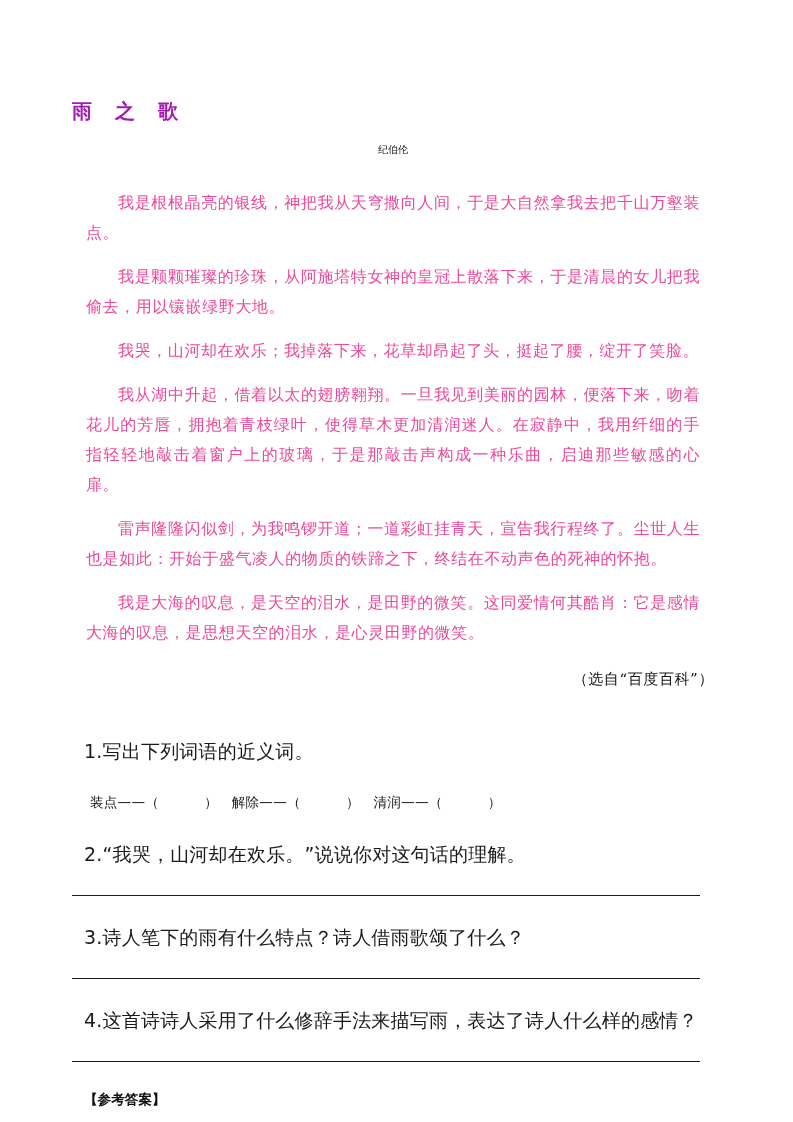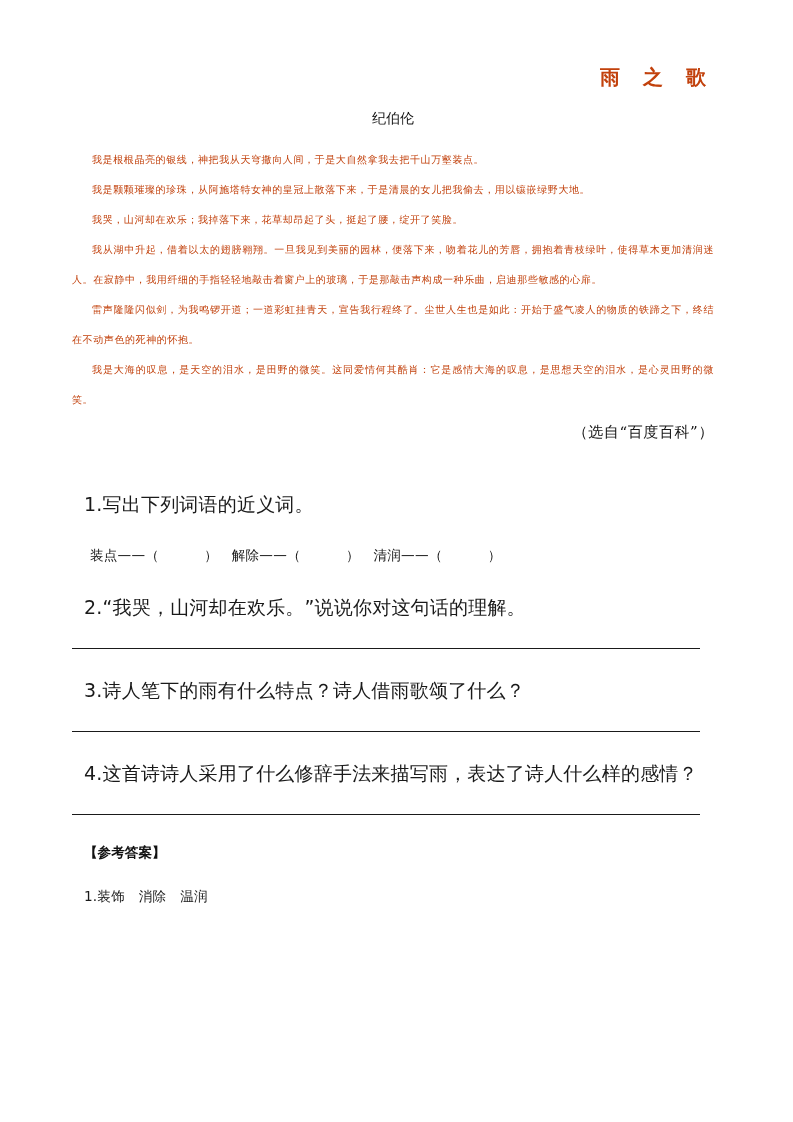--- a/index.html
+++ b/index.html
@@ -26,58 +26,58 @@
 
   .content {
     position: absolute;
     left: 72px;
     top: 0;
     width: 642px;
   }
 
   
   .doc-title {
-    text-align: right;
+    text-align: left;
     font-family: "DejaVu Sans", "Liberation Sans", sans-serif;
     font-size: 20px;
     font-weight: 600;
     letter-spacing: 8px;
-    color: #c2410c;
+    color: #a21caf;
     margin: 0;
-    padding-top: 65px;
+    padding-top: 99px;
     line-height: 1.2;
   }
 
   .doc-author {
     text-align: center;
     font-family: "DejaVu Sans", "Liberation Sans", sans-serif;
-    font-size: 14px;
+    font-size: 10px;
     font-weight: 500;
     color: #111111;
     margin: 0;
     padding-top: 21px;
     line-height: 1.2;
   }
 
   
   .prose {
     margin: 0;
     padding-top: 18px;
   }
 
   .prose-p {
     font-family: "DejaVu Serif", "Liberation Serif", serif;
-    font-size: 10px;
+    font-size: 16px;
     line-height: 30px;
     text-align: justify;
     text-justify: inter-ideograph;
-    margin: 0;
+    margin: 14px;
     text-indent: 2em;
     letter-spacing: 0.6px;
-    color: #c2410c;
+    color: #ec4899;
   }
 
   .source-line {
     font-family: "DejaVu Serif", "Liberation Serif", serif;
     font-size: 15px;
     line-height: 30px;
     text-align: right;
     margin: 0;
     padding-top: 2px;
     letter-spacing: 0.6px;

